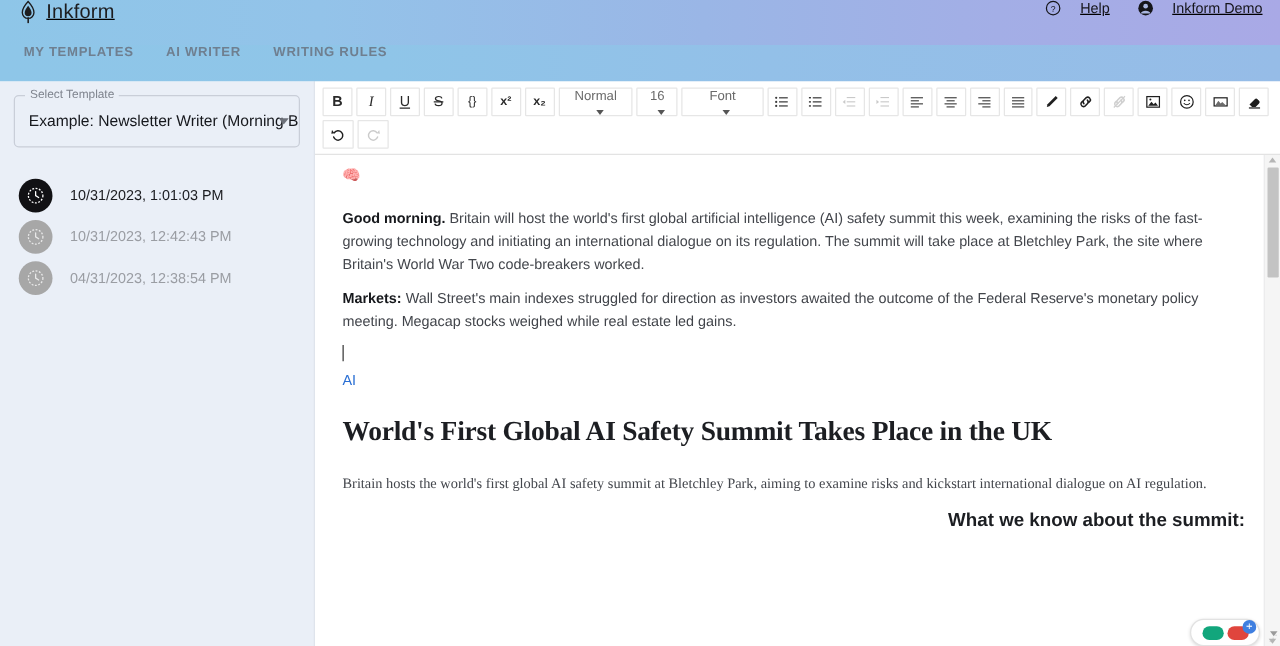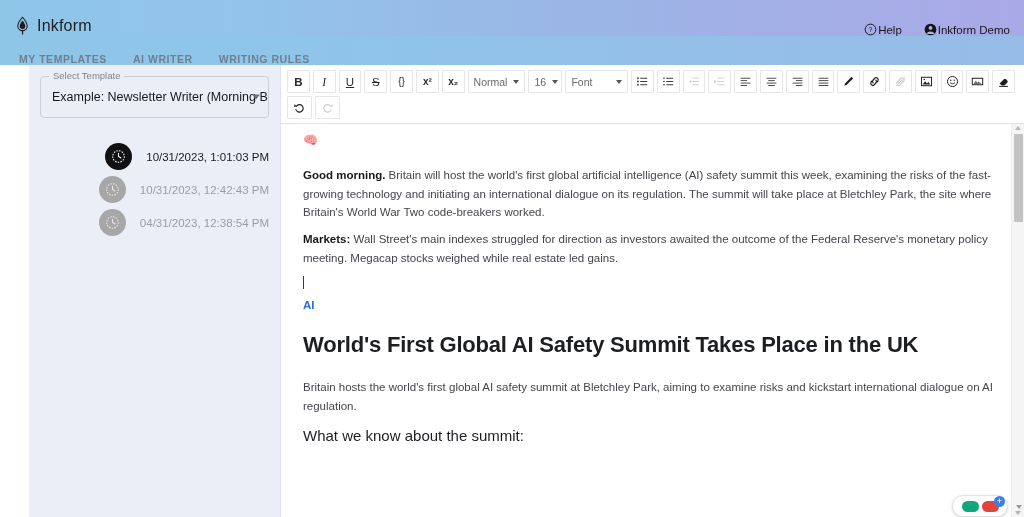--- a/index.html
+++ b/index.html
@@ -8,57 +8,58 @@
     overflow: hidden;
     font-family: "Liberation Sans", sans-serif;
     background: #ffffff;
   }
   #app { width: 1024px; height: 517px; display: flex; flex-direction: column; position: relative; }
 
   
   .appbar {
     height: 36px;
     background: linear-gradient(90deg, #8ec6e8 0%, #93c3e9 25%, #9ab6e6 55%, #a3aee6 78%, #a9a9e6 100%);
-    display: flex; align-items: flex-end;
+    display: flex; align-items: flex-start;
     padding: 0 14px;
     flex: 0 0 36px;
     position: relative;
     z-index: 5;
+    text-decoration: underline;
   }
   .brand { display: flex; align-items: center; gap: 6px; }
   .brand-name { font-size: 16px; color: #1d1d1f; letter-spacing: .2px; }
   .nib { width: 17px; height: 20px; display: block; }
   .appbar-right { margin-left: auto; display: flex; align-items: center; gap: 22px; }
-  .appbar-link { display: flex; align-items: center; gap: 1px; font-size: 11.5px; color: #15151a; cursor: pointer; }
+  .appbar-link { display: flex; align-items: center; gap: 15px; font-size: 11.5px; color: #15151a; cursor: pointer; }
   .appbar-link svg { display: block; }
 
   
   .tabbar {
     height: 29px;
     background: linear-gradient(90deg, #8ec6e8 0%, #8fc5e8 30%, #93c0e8 60%, #96bce7 100%);
-    display: flex; align-items: flex-end;
+    display: flex; align-items: flex-start;
     padding-left: 6px;
     flex: 0 0 29px;
     position: relative; z-index: 4;
   }
   .tab {
     display: flex; align-items: center;
     padding: 0 13px;
     font-size: 10.5px; font-weight: bold; letter-spacing: .55px;
     color: #6f7f90;
     cursor: pointer; position: relative;
     white-space: nowrap;
   }
   .tab.active { color: #1b1b1f; }
   .tab.active::after {
     content: ""; position: absolute; left: 8px; right: 8px; bottom: 0; height: 2px; background: #2b2b2f;
   }
 
   
-  .body { flex: 1 1 auto; display: flex; min-height: 0; padding-left: 29px; }
+  .body { flex: 1 1 auto; display: flex; min-height: 0; }
 
   
   .sidebar {
     width: 252px; flex: 0 0 252px;
     background: #eaeff7;
     border-right: 1px solid #dfe4ec;
     padding: 11px 11px 0 11px;
     position: relative;
     overflow: hidden;
   }
@@ -79,21 +80,21 @@
     background: #eaeff7;
     padding: 0 4px;
     font-size: 9.5px; color: #7e838d;
   }
   .select-caret {
     position: absolute; right: 9px; top: 50%; transform: translateY(-50%);
     width: 0; height: 0;
     border-left: 4px solid transparent; border-right: 4px solid transparent;
     border-top: 5px solid #6d717a;
   }
-  .hist-item { display: flex; align-items: center; gap: 14px; height: 33px; margin-bottom: 0; cursor: pointer; padding-left: 4px; justify-content: flex-end; }
+  .hist-item { display: flex; align-items: center; gap: 14px; height: 33px; margin-bottom: 0; cursor: pointer; padding-left: 4px; }
   .hist-item + .hist-item { margin-top: 0; }
   .hist-icon {
     width: 27px; height: 27px; border-radius: 50%;
     display: flex; align-items: center; justify-content: center;
     flex: 0 0 27px;
   }
   .hist-icon.active { background: #111114; }
   .hist-icon.muted  { background: #a7a7a7; }
   .hist-date { font-size: 11.5px; }
   .hist-date.active { color: #1b1c20; }
@@ -118,21 +119,21 @@
     font-size: 11.5px; color: #2a2a2a;
     cursor: pointer; margin-right: 3px;
     border-radius: 1px;
   }
   .tb-btn.disabled { color: #c9c9c9; }
   .tb-btn svg { display: block; }
   .tb-sel {
     height: 23px; border: 1px solid #e6e6e6; background: #fff;
     display: flex; align-items: center; justify-content: space-between;
     padding: 0 5px; margin-right: 3px; cursor: pointer;
-    font-size: 10.5px; color: #6a6a6a; border-radius: 1px;
+    font-size: 10.5px; color: #6a6a6a; border-radius: 1px; flex-direction: column;
   }
   .tb-sel .cv { width: 0; height: 0; margin-left: 6px;
     border-left: 3.5px solid transparent; border-right: 3.5px solid transparent; border-top: 4px solid #555; }
   .sel-normal { width: 62px; }
   .sel-size   { width: 34px; }
   .sel-font   { width: 68px; }
 
   
   .doc-area { flex: 1 1 auto; position: relative; overflow: hidden; background: #fff; }
   .doc {
@@ -144,27 +145,27 @@
   .headline-line { font-weight: bold; color: #1e2024; font-size: 11.5px; margin-bottom: 20px; display: flex; align-items: center; gap: 6px; }
   .emoji-glyph { font-size: 12px; color: #7a7d83; line-height: 1; }
   .lead { margin-bottom: 20px; color: #43464c; }
   .lead b, .mk b { color: #16181c; }
   .sec-head { color: #2a6fd4; font-weight: bold; font-size: 10.5px; letter-spacing: .35px; margin-bottom: 9px; }
   .mk { margin-bottom: 2px; }
   .caret-line { height: 15px; position: relative; margin-bottom: 6px; }
   .caret-line::before {
     content: ""; position: absolute; left: 0; top: 1px; width: 1px; height: 13px; background: #3a3a3a;
   }
-  .sec-ai { color: #2a6fd4; font-weight: bold; font-size: 11.5px; margin-bottom: 16px; }
+  .sec-ai { color: #2a6fd4; font-weight: normal; font-size: 11.5px; margin-bottom: 16px; }
   h1.art-title {
     font-size: 22px; font-weight: bold; color: #1c1e22; letter-spacing: -.2px;
-    margin: 0 0 20px 0; line-height: 1.25;
-  }
-  .art-sub { margin-bottom: 18px; color: #43464c; }
-  h2.art-h2 { font-size: 15px; font-weight: normal; color: #1c1e22; margin: 0 0 14px 0; }
+    margin: 0 0 20px 0; line-height: 1.25; font-family: Liberation Serif, serif;
+  }
+  .art-sub { margin-bottom: 18px; color: #43464c; font-family: Liberation Serif, serif; }
+  h2.art-h2 { font-size: 15px; font-weight: bold; color: #1c1e22; margin: 0 0 14px 0; text-align: right; }
 
   
   .vscroll {
     position: absolute; top: 0; right: 0; width: 13px; bottom: 0;
     background: #f5f5f5; border-left: 1px solid #ececed;
   }
   .vscroll .thumb {
     position: absolute; left: 2px; width: 9px; top: 10px; height: 88px;
     background: #c3c3c3; border-radius: 1px;
   }

